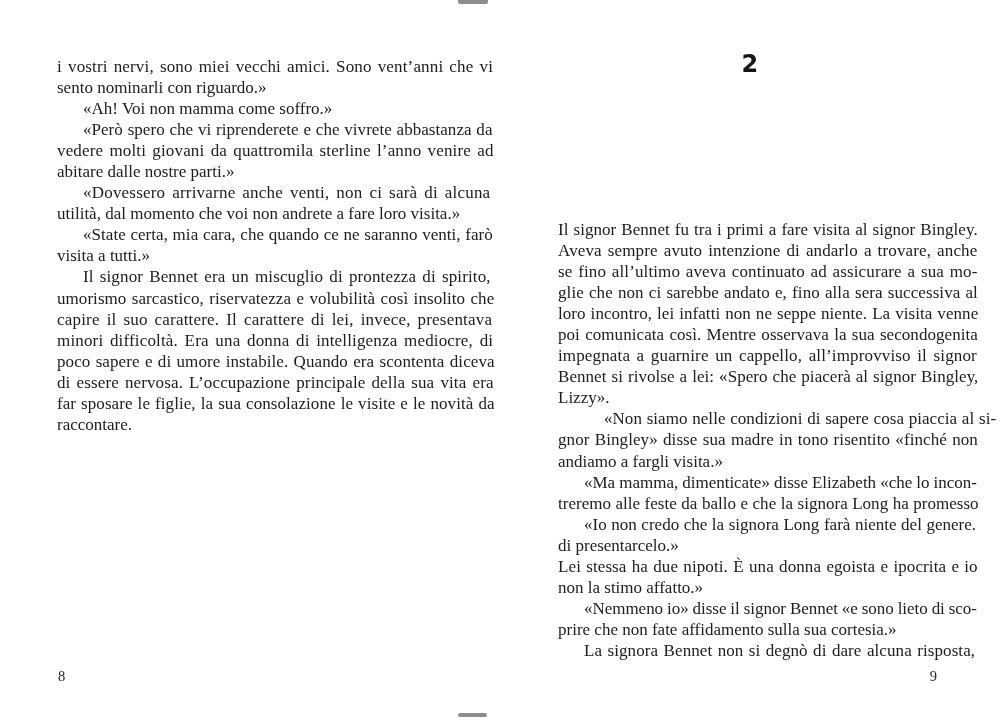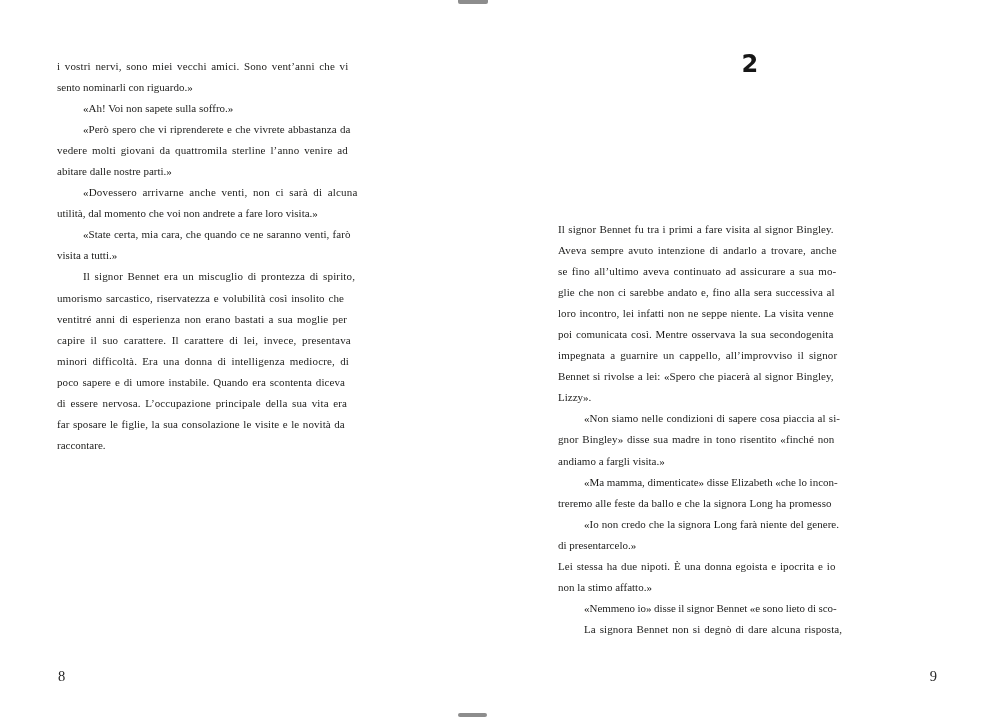--- a/index.html
+++ b/index.html
@@ -17,21 +17,21 @@
   }
   .handle{
     position:absolute;
     background:var(--handle-color);
   }
   .handle.top{left:458px;top:0;width:30px;height:4px;border-radius:0 0 2px 2px;}
   .handle.bottom{left:458px;top:713px;width:29px;height:4px;border-radius:2px;}
   .text-block{
     position:absolute;
     color:var(--text-color);
-    font-size:11px;
+    font-size:17px;
     line-height:21.05px;
   }
   #left-text{left:57px;top:56px;width:400px;}
   #right-text{left:558px;top:219px;width:384px;}
   .tline{white-space:nowrap;height:21.05px;overflow:visible;}
   .tline.indent{padding-left:26px;}
   .chapter-num{
     position:absolute;left:558px;top:50px;width:384px;
     text-align:center;
     font-family:"DejaVu Sans","Liberation Sans",sans-serif;
@@ -51,31 +51,30 @@
 
 <div class="screen">
 
   <div class="handle top"></div>
   <div class="handle bottom"></div>
 
   <div class="page-left">
     <div class="text-block" id="left-text">
         <div class="tline"><span class="ltext" style="word-spacing: 1.71px; letter-spacing: 0.15px;">i vostri nervi, sono miei vecchi amici. Sono vent’anni che vi</span></div>
         <div class="tline plast"><span class="ltext">sento nominarli con riguardo.»</span></div>
-        <div class="tline plast indent"><span class="ltext">«Ah! Voi non sapete sulla soffro.»</span></div>
+        <div class="tline plast indent"><span class="ltext">«Ah! Voi non mamma come soffro.»</span></div>
         <div class="tline indent"><span class="ltext" style="word-spacing: 0.5px; letter-spacing: 0.04px;">«Però spero che vi riprenderete e che vivrete abbastanza da</span></div>
         <div class="tline"><span class="ltext" style="word-spacing: 1.93px; letter-spacing: 0.14px;">vedere molti giovani da quattromila sterline l’anno venire ad</span></div>
         <div class="tline plast"><span class="ltext">abitare dalle nostre parti.»</span></div>
         <div class="tline indent"><span class="ltext" style="word-spacing: 2.52px; letter-spacing: 0.2px;">«Dovessero arrivarne anche venti, non ci sarà di alcuna</span></div>
         <div class="tline plast"><span class="ltext">utilità, dal momento che voi non andrete a fare loro visita.»</span></div>
         <div class="tline indent"><span class="ltext" style="word-spacing: 0.39px; letter-spacing: 0.04px;">«State certa, mia cara, che quando ce ne saranno venti, farò</span></div>
         <div class="tline plast"><span class="ltext">visita a tutti.»</span></div>
         <div class="tline indent"><span class="ltext" style="word-spacing: 1.7px; letter-spacing: 0.14px;">Il signor Bennet era un miscuglio di prontezza di spirito,</span></div>
         <div class="tline"><span class="ltext" style="word-spacing: 1.09px; letter-spacing: 0.06px;">umorismo sarcastico, riservatezza e volubilità così insolito che</span></div>
-        <div class="tline"><span class="ltext" style="word-spacing: 1.38px; letter-spacing: 0.12px;">ventitré anni di esperienza non erano bastati a sua moglie per</span></div>
         <div class="tline"><span class="ltext" style="word-spacing: 2.53px; letter-spacing: 0.19px;">capire il suo carattere. Il carattere di lei, invece, presentava</span></div>
         <div class="tline"><span class="ltext" style="word-spacing: 2.24px; letter-spacing: 0.16px;">minori difficoltà. Era una donna di intelligenza mediocre, di</span></div>
         <div class="tline"><span class="ltext" style="word-spacing: 0.98px; letter-spacing: 0.08px;">poco sapere e di umore instabile. Quando era scontenta diceva</span></div>
         <div class="tline"><span class="ltext" style="word-spacing: 1.74px; letter-spacing: 0.12px;">di essere nervosa. L’occupazione principale della sua vita era</span></div>
         <div class="tline"><span class="ltext" style="word-spacing: 0.71px; letter-spacing: 0.07px;">far sposare le figlie, la sua consolazione le visite e le novità da</span></div>
         <div class="tline plast"><span class="ltext">raccontare.</span></div>
       </div>
     <div class="page-num left">8</div>
   </div>
 
@@ -84,28 +83,29 @@
     <div class="text-block" id="right-text">
         <div class="tline"><span class="ltext" style="word-spacing: 0.64px; letter-spacing: 0.06px; text-align: right;">Il signor Bennet fu tra i primi a fare visita al signor Bingley.</span></div>
         <div class="tline"><span class="ltext" style="word-spacing: 1.68px; letter-spacing: 0.13px;">Aveva sempre avuto intenzione di andarlo a trovare, anche</span></div>
         <div class="tline"><span class="ltext" style="word-spacing: 1.4px; letter-spacing: 0.12px;">se fino all’ultimo aveva continuato ad assicurare a sua mo-</span></div>
         <div class="tline"><span class="ltext" style="word-spacing: 0.82px; letter-spacing: 0.08px; margin-top: 13px;">glie che non ci sarebbe andato e, fino alla sera successiva al</span></div>
         <div class="tline"><span class="ltext" style="word-spacing: 0.67px; letter-spacing: 0.06px;">loro incontro, lei infatti non ne seppe niente. La visita venne</span></div>
         <div class="tline"><span class="ltext" style="word-spacing: 0.96px; letter-spacing: 0.06px;">poi comunicata così. Mentre osservava la sua secondogenita</span></div>
         <div class="tline"><span class="ltext" style="word-spacing: 2.16px; letter-spacing: 0.14px;">impegnata a guarnire un cappello, all’improvviso il signor</span></div>
         <div class="tline"><span class="ltext" style="word-spacing: 0.66px; letter-spacing: 0.06px;">Bennet si rivolse a lei: «Spero che piacerà al signor Bingley,</span></div>
         <div class="tline plast"><span class="ltext">Lizzy».</span></div>
-        <div class="tline indent"><span class="ltext" style="word-spacing: 0.46px; letter-spacing: 0.04px;">«Non siamo nelle condizioni di sapere cosa piaccia al si-</span></div>
+        <div class="tline indent"><span class="ltext" style="word-spacing: 0.46px; letter-spacing: 0.04px; margin-left: 20px;">«Non siamo nelle condizioni di sapere cosa piaccia al si-</span></div>
         <div class="tline"><span class="ltext" style="word-spacing: 0.96px; letter-spacing: 0.08px;">gnor Bingley» disse sua madre in tono risentito «finché non</span></div>
         <div class="tline plast"><span class="ltext">andiamo a fargli visita.»</span></div>
         <div class="tline indent"><span class="ltext" style="word-spacing: -0.17px; letter-spacing: -0.01px; margin-top: 16px;">«Ma mamma, dimenticate» disse Elizabeth «che lo incon-</span></div>
         <div class="tline"><span class="ltext" style="word-spacing: 0.23px; letter-spacing: 0.02px;">treremo alle feste da ballo e che la signora Long ha promesso</span></div>
         <div class="tline indent"><span class="ltext" style="word-spacing: 0.25px; letter-spacing: 0.02px;">«Io non credo che la signora Long farà niente del genere.</span></div>
         <div class="tline plast"><span class="ltext">di presentarcelo.»</span></div>
         <div class="tline"><span class="ltext" style="word-spacing: 0.91px; letter-spacing: 0.1px;">Lei stessa ha due nipoti. È una donna egoista e ipocrita e io</span></div>
         <div class="tline plast"><span class="ltext">non la stimo affatto.»</span></div>
         <div class="tline indent"><span class="ltext" style="word-spacing: -0.29px; letter-spacing: -0.03px;">«Nemmeno io» disse il signor Bennet «e sono lieto di sco-</span></div>
+        <div class="tline plast"><span class="ltext">prire che non fate affidamento sulla sua cortesia.»</span></div>
         <div class="tline indent"><span class="ltext" style="word-spacing: 1.05px; letter-spacing: 0.09px;">La signora Bennet non si degnò di dare alcuna risposta,</span></div>
       </div>
     <div class="page-num right">9</div>
   </div>
 
 </div>
 
 </body></html>

